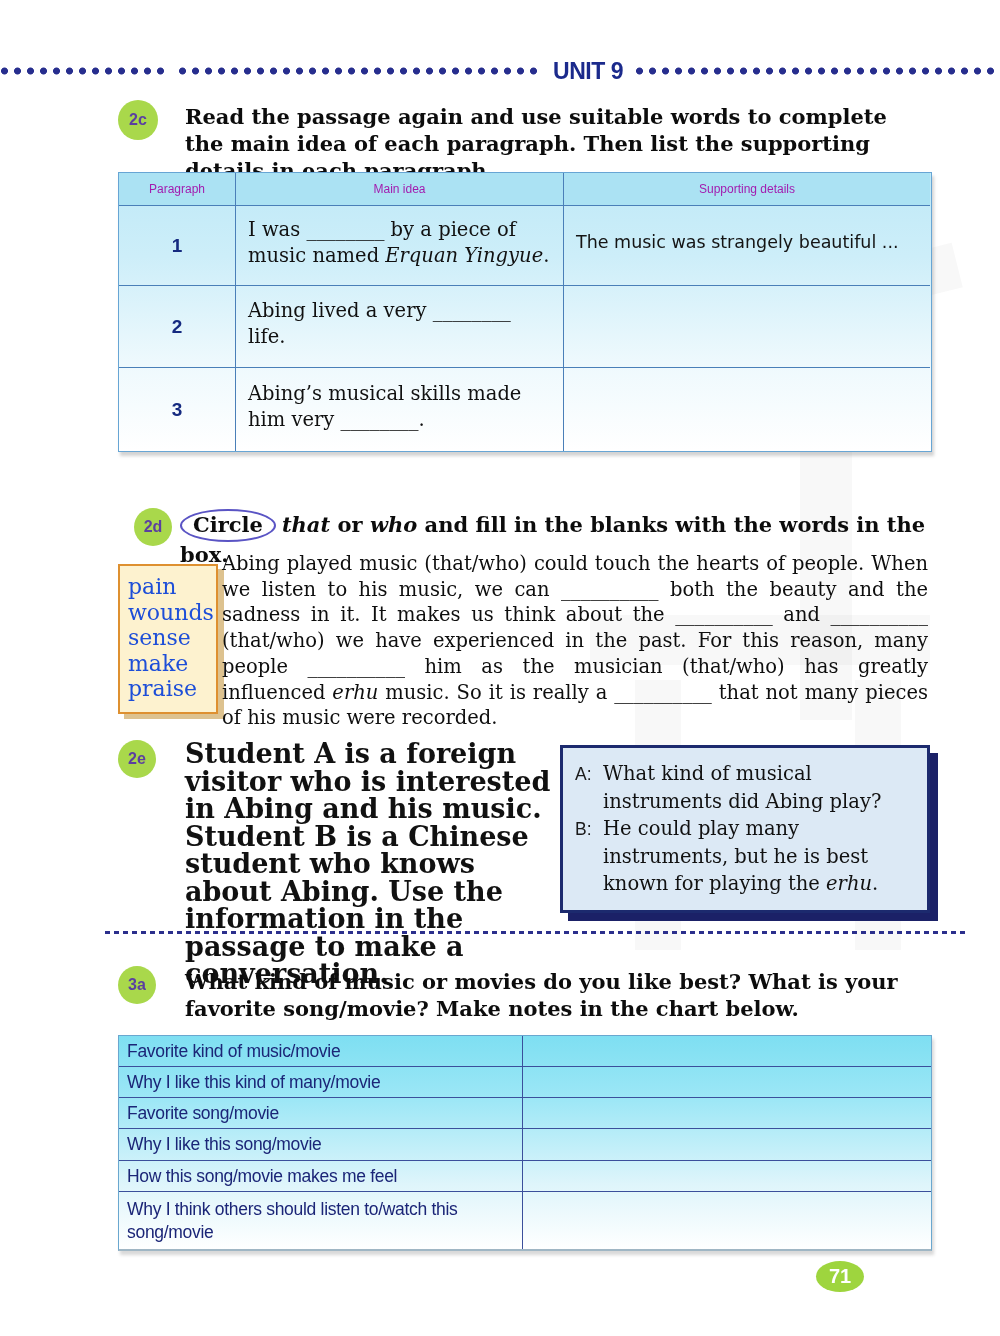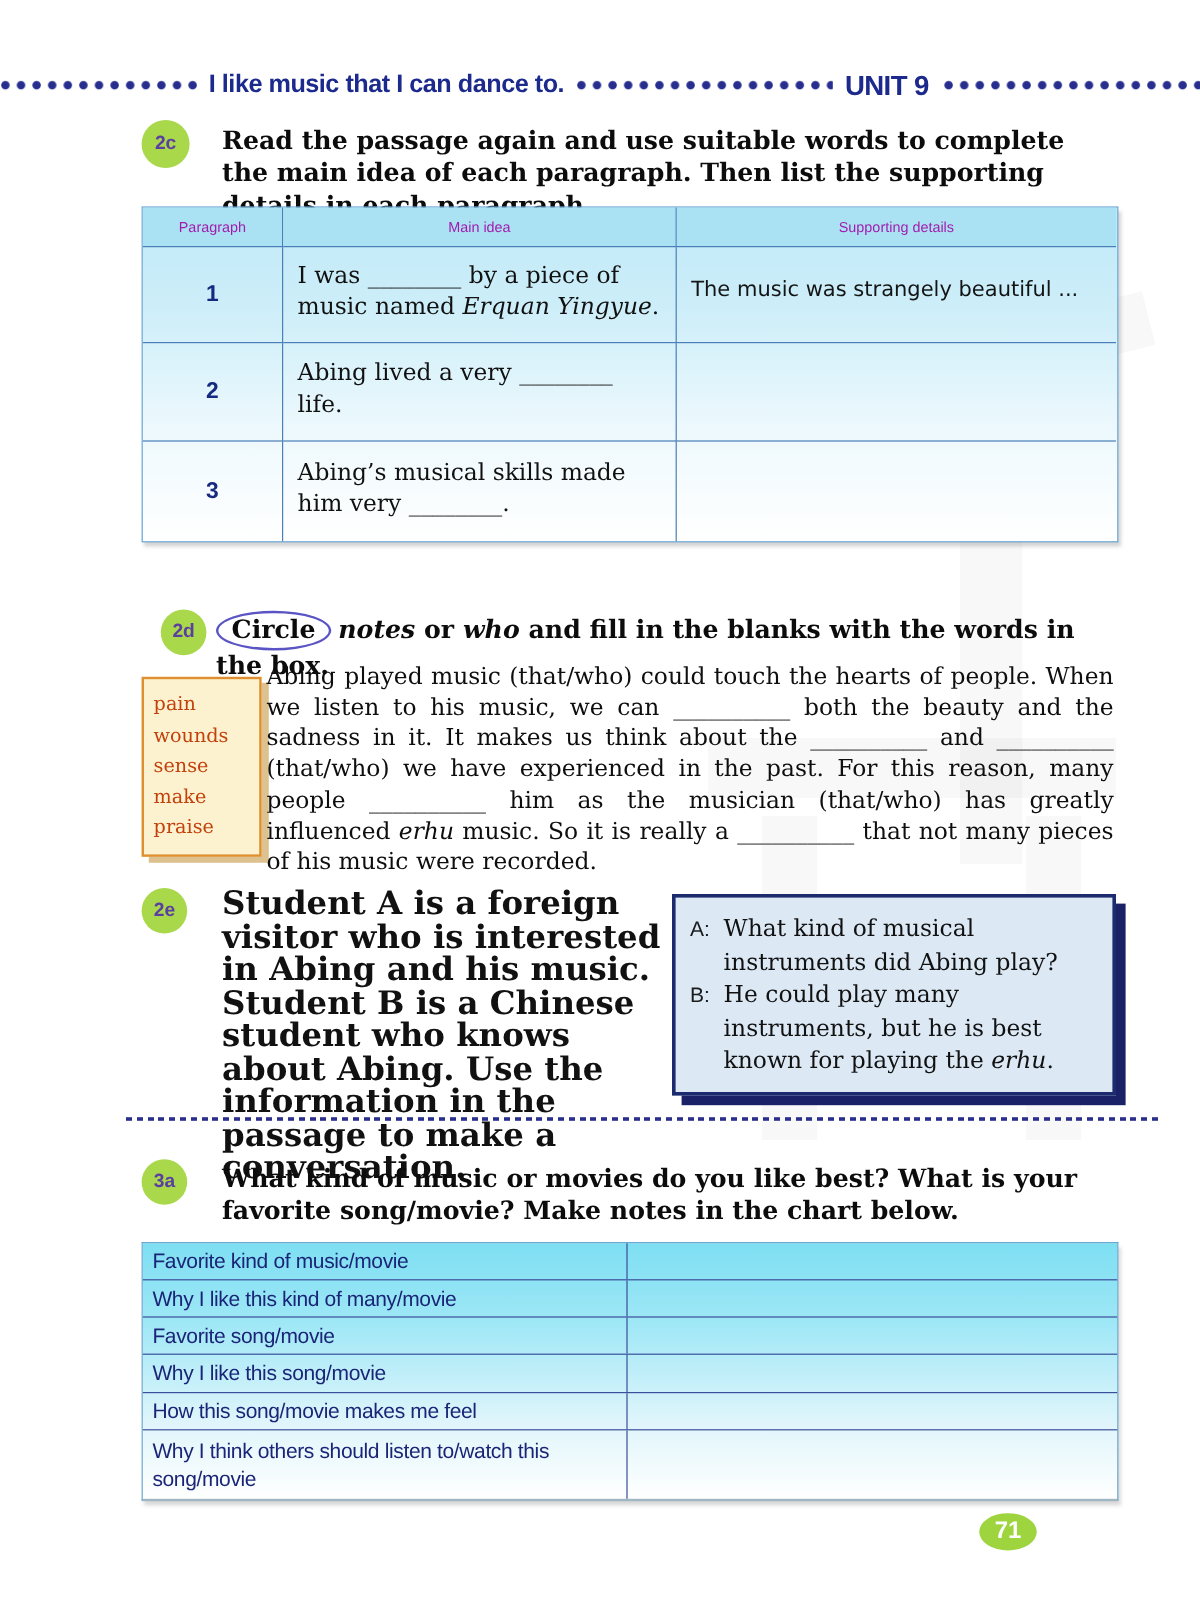--- a/index.html
+++ b/index.html
@@ -36,21 +36,21 @@
   .t2c .rb{border-bottom:1px solid #4a7fb8;}
   .t2c .num{display:flex;align-items:center;justify-content:center;
             font-family:"Liberation Sans",sans-serif;font-weight:bold;font-size:19px;color:#152a80;}
   .t2c .idea{font-size:19.5px;line-height:26px;padding:0 10px 6px 12px;display:flex;flex-direction:column;justify-content:center;}
   .t2c .det{font-family:"DejaVu Sans",sans-serif;font-size:17.5px;line-height:24px;padding:24px 8px 0 12px;color:#141414;}
   
   .s2d-head{position:absolute;left:180px;top:509px;width:760px;font-weight:bold;font-size:21px;color:#0c0c0c;}
   .circled{display:inline-block;border:2px solid #5a54c4;border-radius:50%;padding:1px 11px 3px 11px;margin-right:6px;}
   .wordbox{position:absolute;left:118px;top:564px;width:88px;background:#fdf2cf;border:2px solid #de9030;
            box-shadow:6px 5px 0 #ddc28f;padding:8px 0 10px 8px;}
-  .wordbox .w{font-size:16px;line-height:25.5px;color:#c2410c;}
+  .wordbox .w{font-size:22px;line-height:25.5px;color:#1d4ed8;}
   .passage{position:absolute;left:222px;top:551px;width:706px;font-size:19.5px;line-height:25.7px;
            text-align:justify;color:#0e0e0e;}
   
   .s2e-instr{position:absolute;left:185px;top:740px;width:368px;font-weight:bold;font-size:27px;line-height:27.5px;}
   .dialog{position:absolute;left:560px;top:745px;width:342px;background:#dce9f5;
           border:3px solid #1c2a6e;box-shadow:8px 8px 0 #1b2167;padding:12px 10px 12px 12px;}
   .dline{display:flex;font-size:19.5px;line-height:27.5px;}
   .dlabel{width:28px;flex:none;font-family:"Liberation Sans",sans-serif;font-size:17.5px;color:#1a1a1a;padding-top:1px;}
   
   .dashrule{position:absolute;left:105px;top:931px;width:860px;height:3px;
@@ -78,21 +78,20 @@
 <div class="page">
 
   <div class="wm" style="left:770px;top:265px;width:190px;height:46px;transform:rotate(-14deg);"></div>
   <div class="wm" style="left:800px;top:300px;width:52px;height:420px;"></div>
   <div class="wm" style="left:590px;top:615px;width:340px;height:50px;"></div>
   <div class="wm" style="left:635px;top:680px;width:46px;height:270px;"></div>
   <div class="wm" style="left:855px;top:680px;width:46px;height:270px;"></div>
 
   <div class="hdr">
     <div class="dots dots-left"></div>
-    <div class="hdr-title">I like music that I can dance to.</div>
     <div class="dots dots-mid"></div>
     <div class="hdr-unit">UNIT 9</div>
     <div class="dots dots-right"></div>
   </div>
 
   <div class="badge" style="left:118px;top:100px;">2c</div>
   <div class="instr" style="left:185px;top:103px;width:745px;">Read the passage again and use suitable words to complete the main idea of each paragraph. Then list the supporting details in each paragraph.</div>
 
   <div class="t2c">
     <div class="hc vr">Paragraph</div>
@@ -113,21 +112,21 @@
 
     <div class="num vr">3</div>
     <div class="idea vr">
       <div><span>Abing’s musical skills made him very ________.</span></div>
     </div>
     <div class="det"></div>
   </div>
 
   <div class="badge" style="left:134px;top:508px;width:38px;height:38px;text-align:right;">2d</div>
   <div class="s2d-head">
-    <span class="circled">Circle</span><i>notes</i><span> or </span><i>who</i><span> and fill in the blanks with the words in the box.</span>
+    <span class="circled">Circle</span><i>that</i><span> or </span><i>who</i><span> and fill in the blanks with the words in the box.</span>
   </div>
 
   <div class="wordbox">
     <div class="w">pain</div>
     <div class="w">wounds</div>
     <div class="w">sense</div>
     <div class="w">make</div>
     <div class="w">praise</div>
   </div>
 

